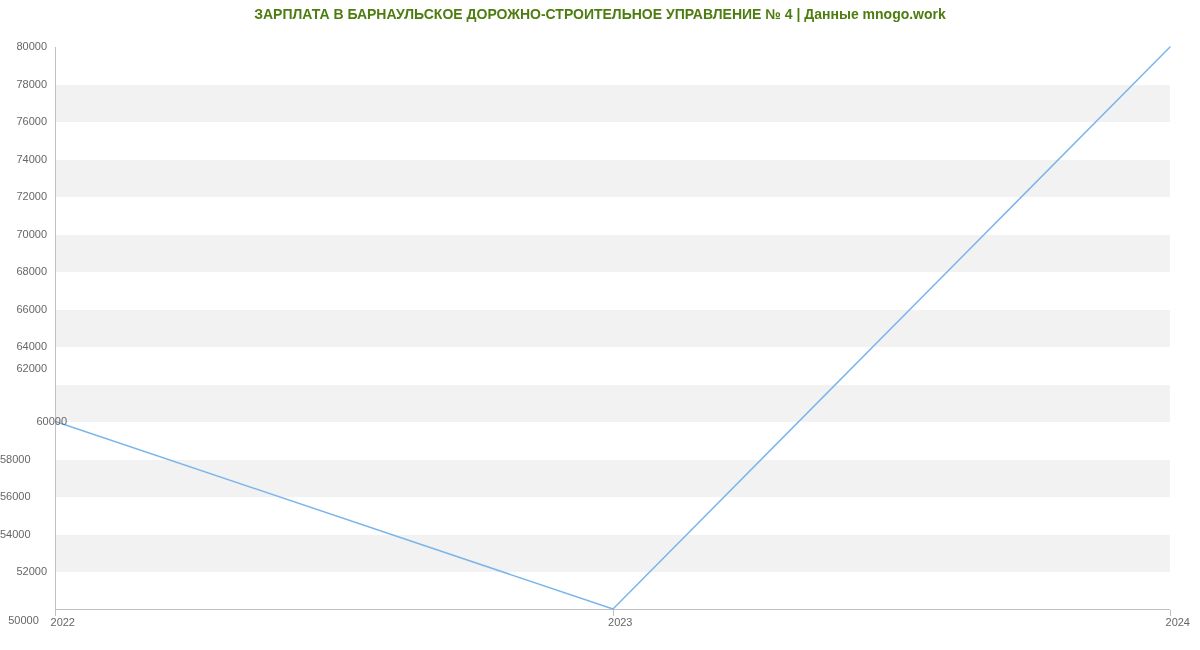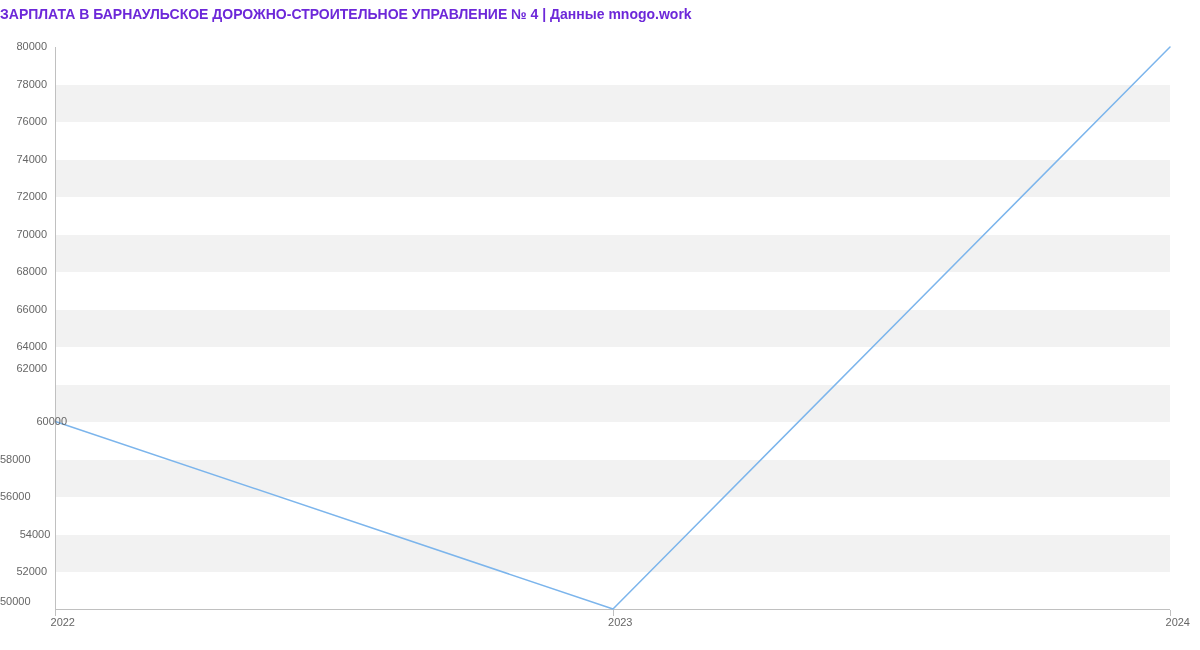--- a/index.html
+++ b/index.html
@@ -14,24 +14,24 @@
   .chart-wrap {
     position: relative;
     width: 1200px;
     height: 650px;
   }
   .title {
     position: absolute;
     top: 6px;
     left: 0;
     width: 100%;
-    text-align: left;
+    text-align: center;
     font-size: 14px;
     font-weight: 600;
-    color: #6d28d9;
+    color: #4d7c0f;
   }
   .plot-area {
     position: absolute;
     left: 55px;
     top: 47px;
     width: 1115px;  
     height: 563px;  
     border-left: 1px solid #c0c0c0;
     border-bottom: 1px solid #c0c0c0;
     box-sizing: border-box;
@@ -92,23 +92,23 @@
       <div class="grid-band" style="top: 412.867px; height: 37.5333px;"></div>
       <div class="grid-band" style="top: 337.8px; height: 37.5333px;"></div>
       <div class="grid-band" style="top: 262.733px; height: 37.5333px;"></div>
       <div class="grid-band" style="top: 187.667px; height: 37.5333px;"></div>
       <div class="grid-band" style="top: 112.6px; height: 37.5333px;"></div>
       <div class="grid-band" style="top: 37.5333px; height: 37.5333px;"></div>
       <svg class="line-layer" preserveAspectRatio="none" viewBox="0 0 1115 563">
       <polyline class="series-line" points="0,375.33333333333337 557.5,563 1115,0"></polyline>
     </svg>
   </div>
-<div class="y-tick-label" style="top: 595px; left: 0px; width: 47px; text-align: left; position: absolute;">50000</div>
+<div class="y-tick-label" style="top: 614px; left: 0px; width: 47px; text-align: center; position: absolute;">50000</div>
     <div class="y-tick-label" style="top: 565.467px; left: 0px; width: 47px; text-align: right; position: absolute;">52000</div>
-    <div class="y-tick-label" style="top: 527.933px; left: 0px; width: 70px; text-align: center; position: absolute;">54000</div>
+    <div class="y-tick-label" style="top: 527.933px; left: 0px; width: 70px; text-align: left; position: absolute;">54000</div>
     <div class="y-tick-label" style="top: 490.4px; left: 0px; width: 47px; text-align: left; position: absolute;">56000</div>
     <div class="y-tick-label" style="top: 452.867px; left: 0px; width: 23px; text-align: right; position: absolute;">58000</div>
     <div class="y-tick-label" style="top: 415.333px; left: 0px; width: 47px; text-align: right; position: absolute; margin-left: 20px;">60000</div>
     <div class="y-tick-label" style="top: 362px; left: 0px; width: 47px; text-align: right; position: absolute;">62000</div>
     <div class="y-tick-label" style="top: 340.267px; left: 0px; width: 47px; text-align: right; position: absolute;">64000</div>
     <div class="y-tick-label" style="top: 302.733px; left: 0px; width: 47px; text-align: right; position: absolute;">66000</div>
     <div class="y-tick-label" style="top: 265.2px; left: 0px; width: 47px; text-align: right; position: absolute;">68000</div>
     <div class="y-tick-label" style="top: 227.667px; left: 0px; width: 47px; text-align: right; position: absolute;">70000</div>
     <div class="y-tick-label" style="top: 190.133px; left: 0px; width: 47px; text-align: right; position: absolute;">72000</div>
     <div class="y-tick-label" style="top: 152.6px; left: 0px; width: 47px; text-align: right; position: absolute;">74000</div>

